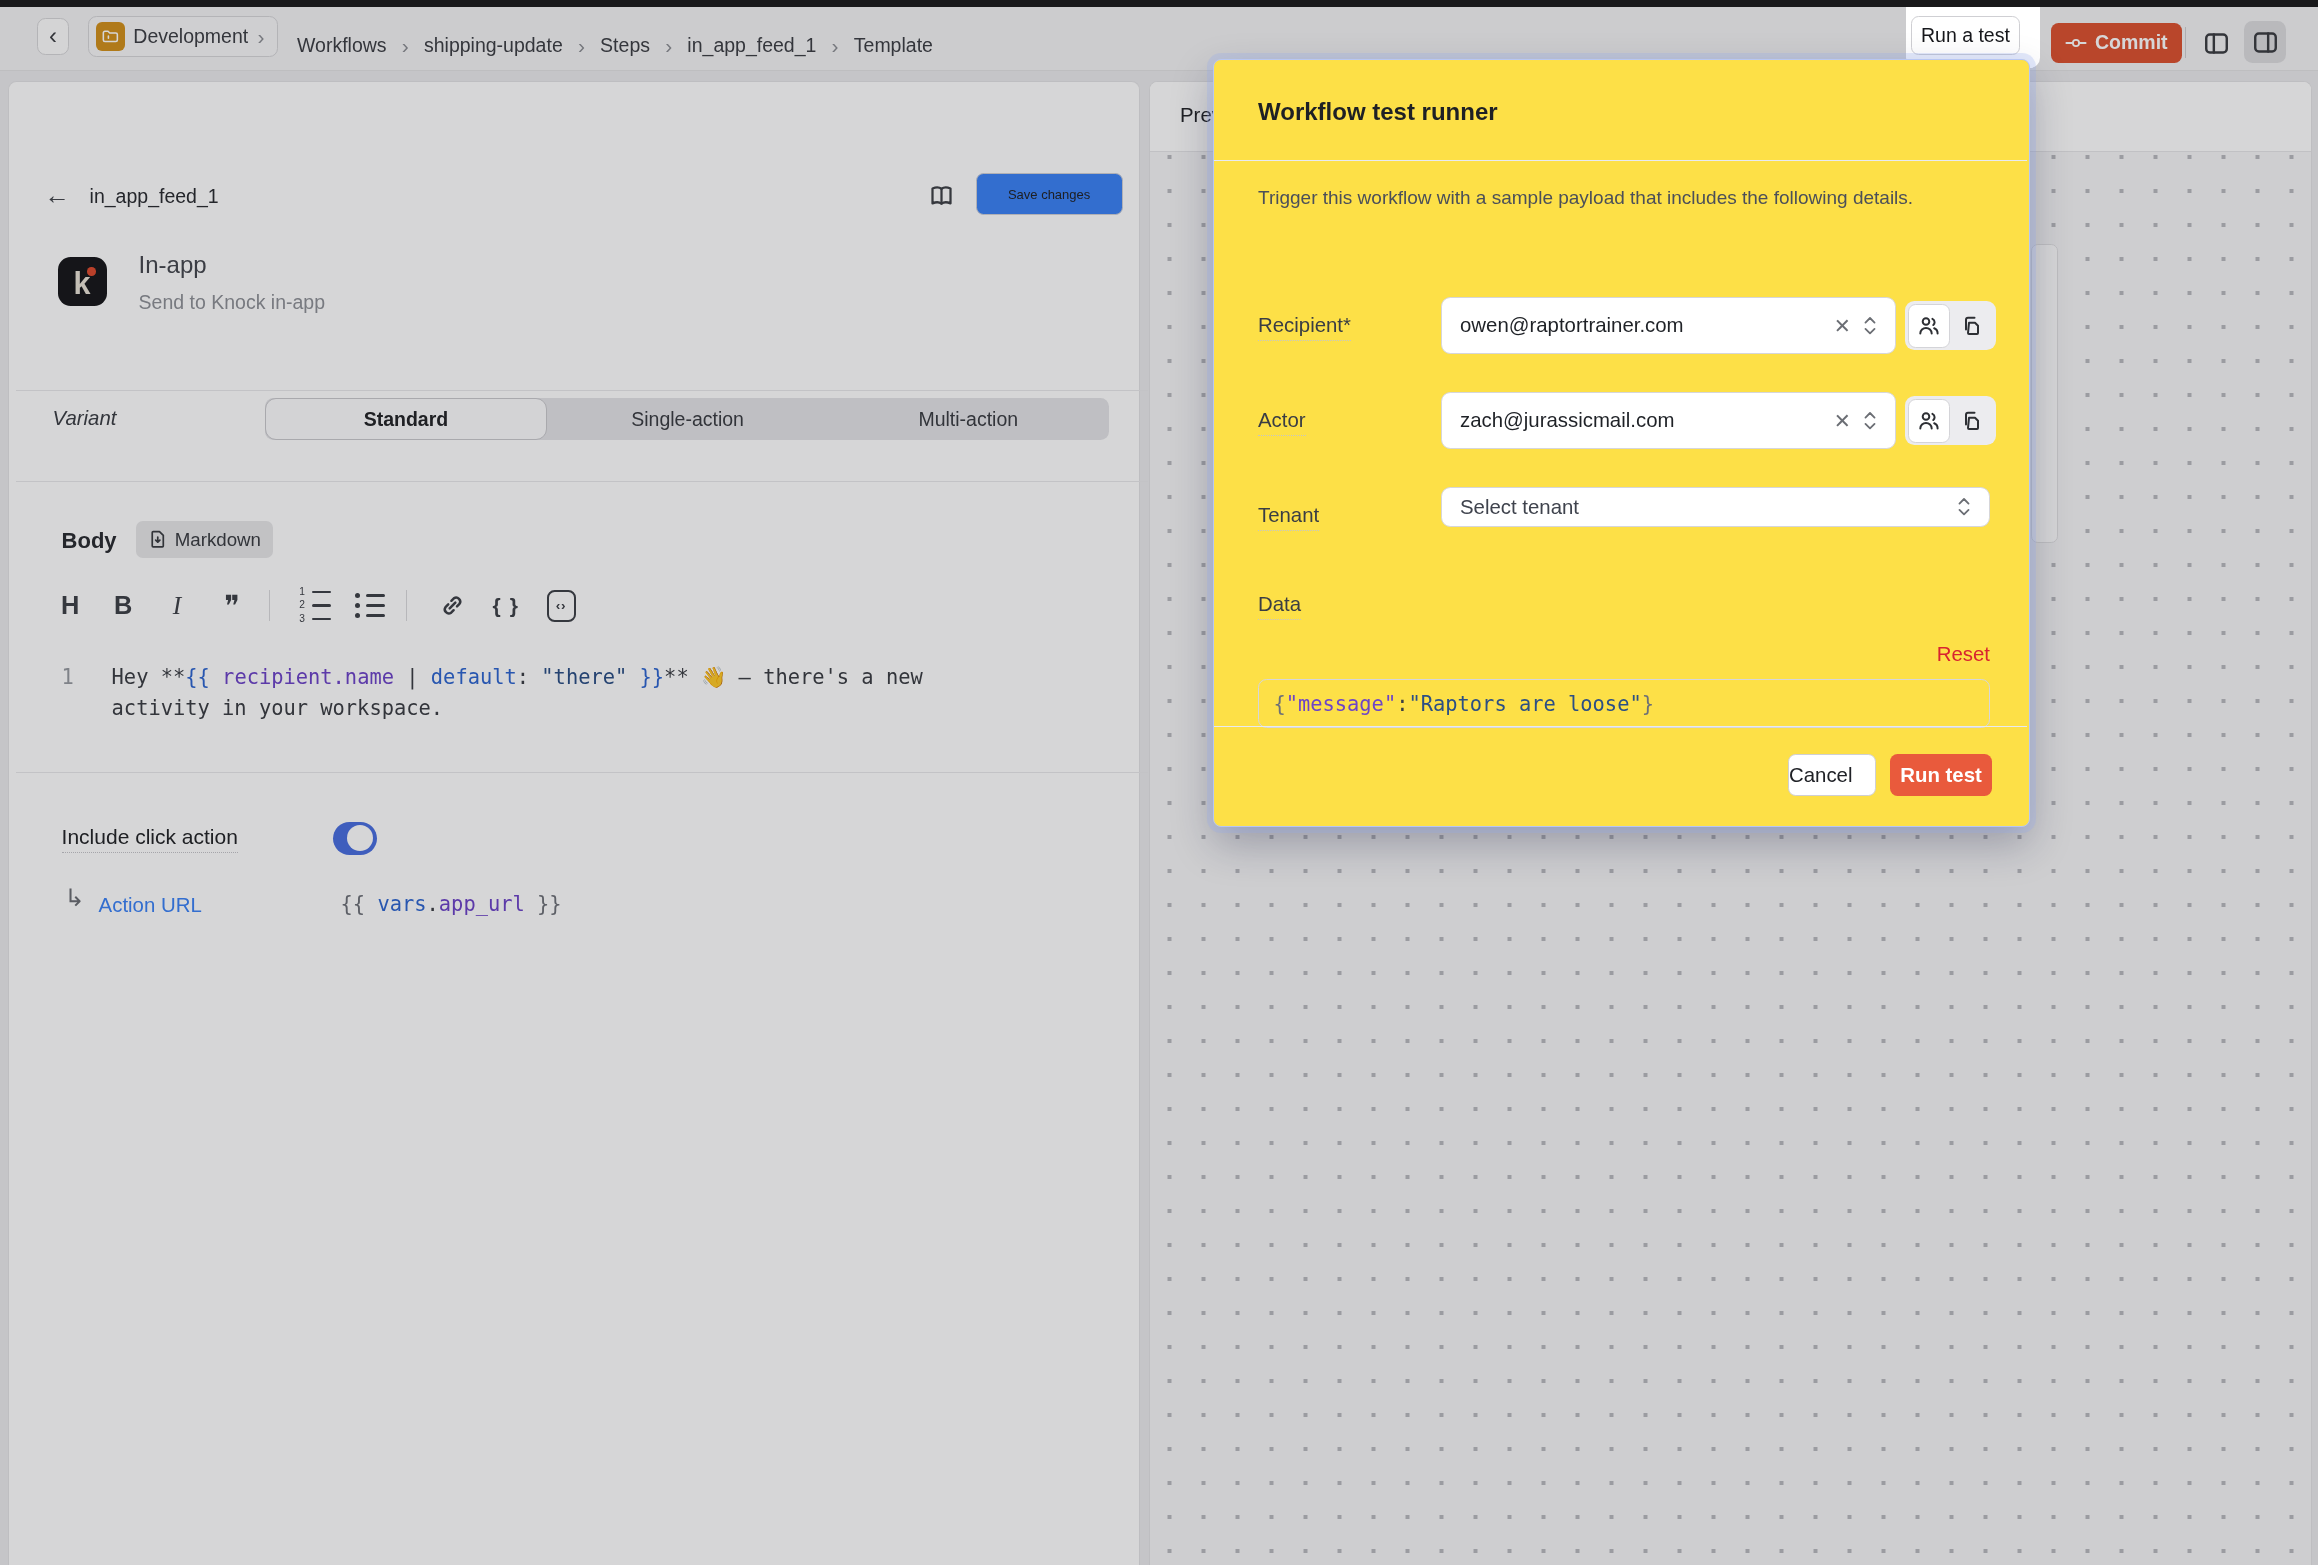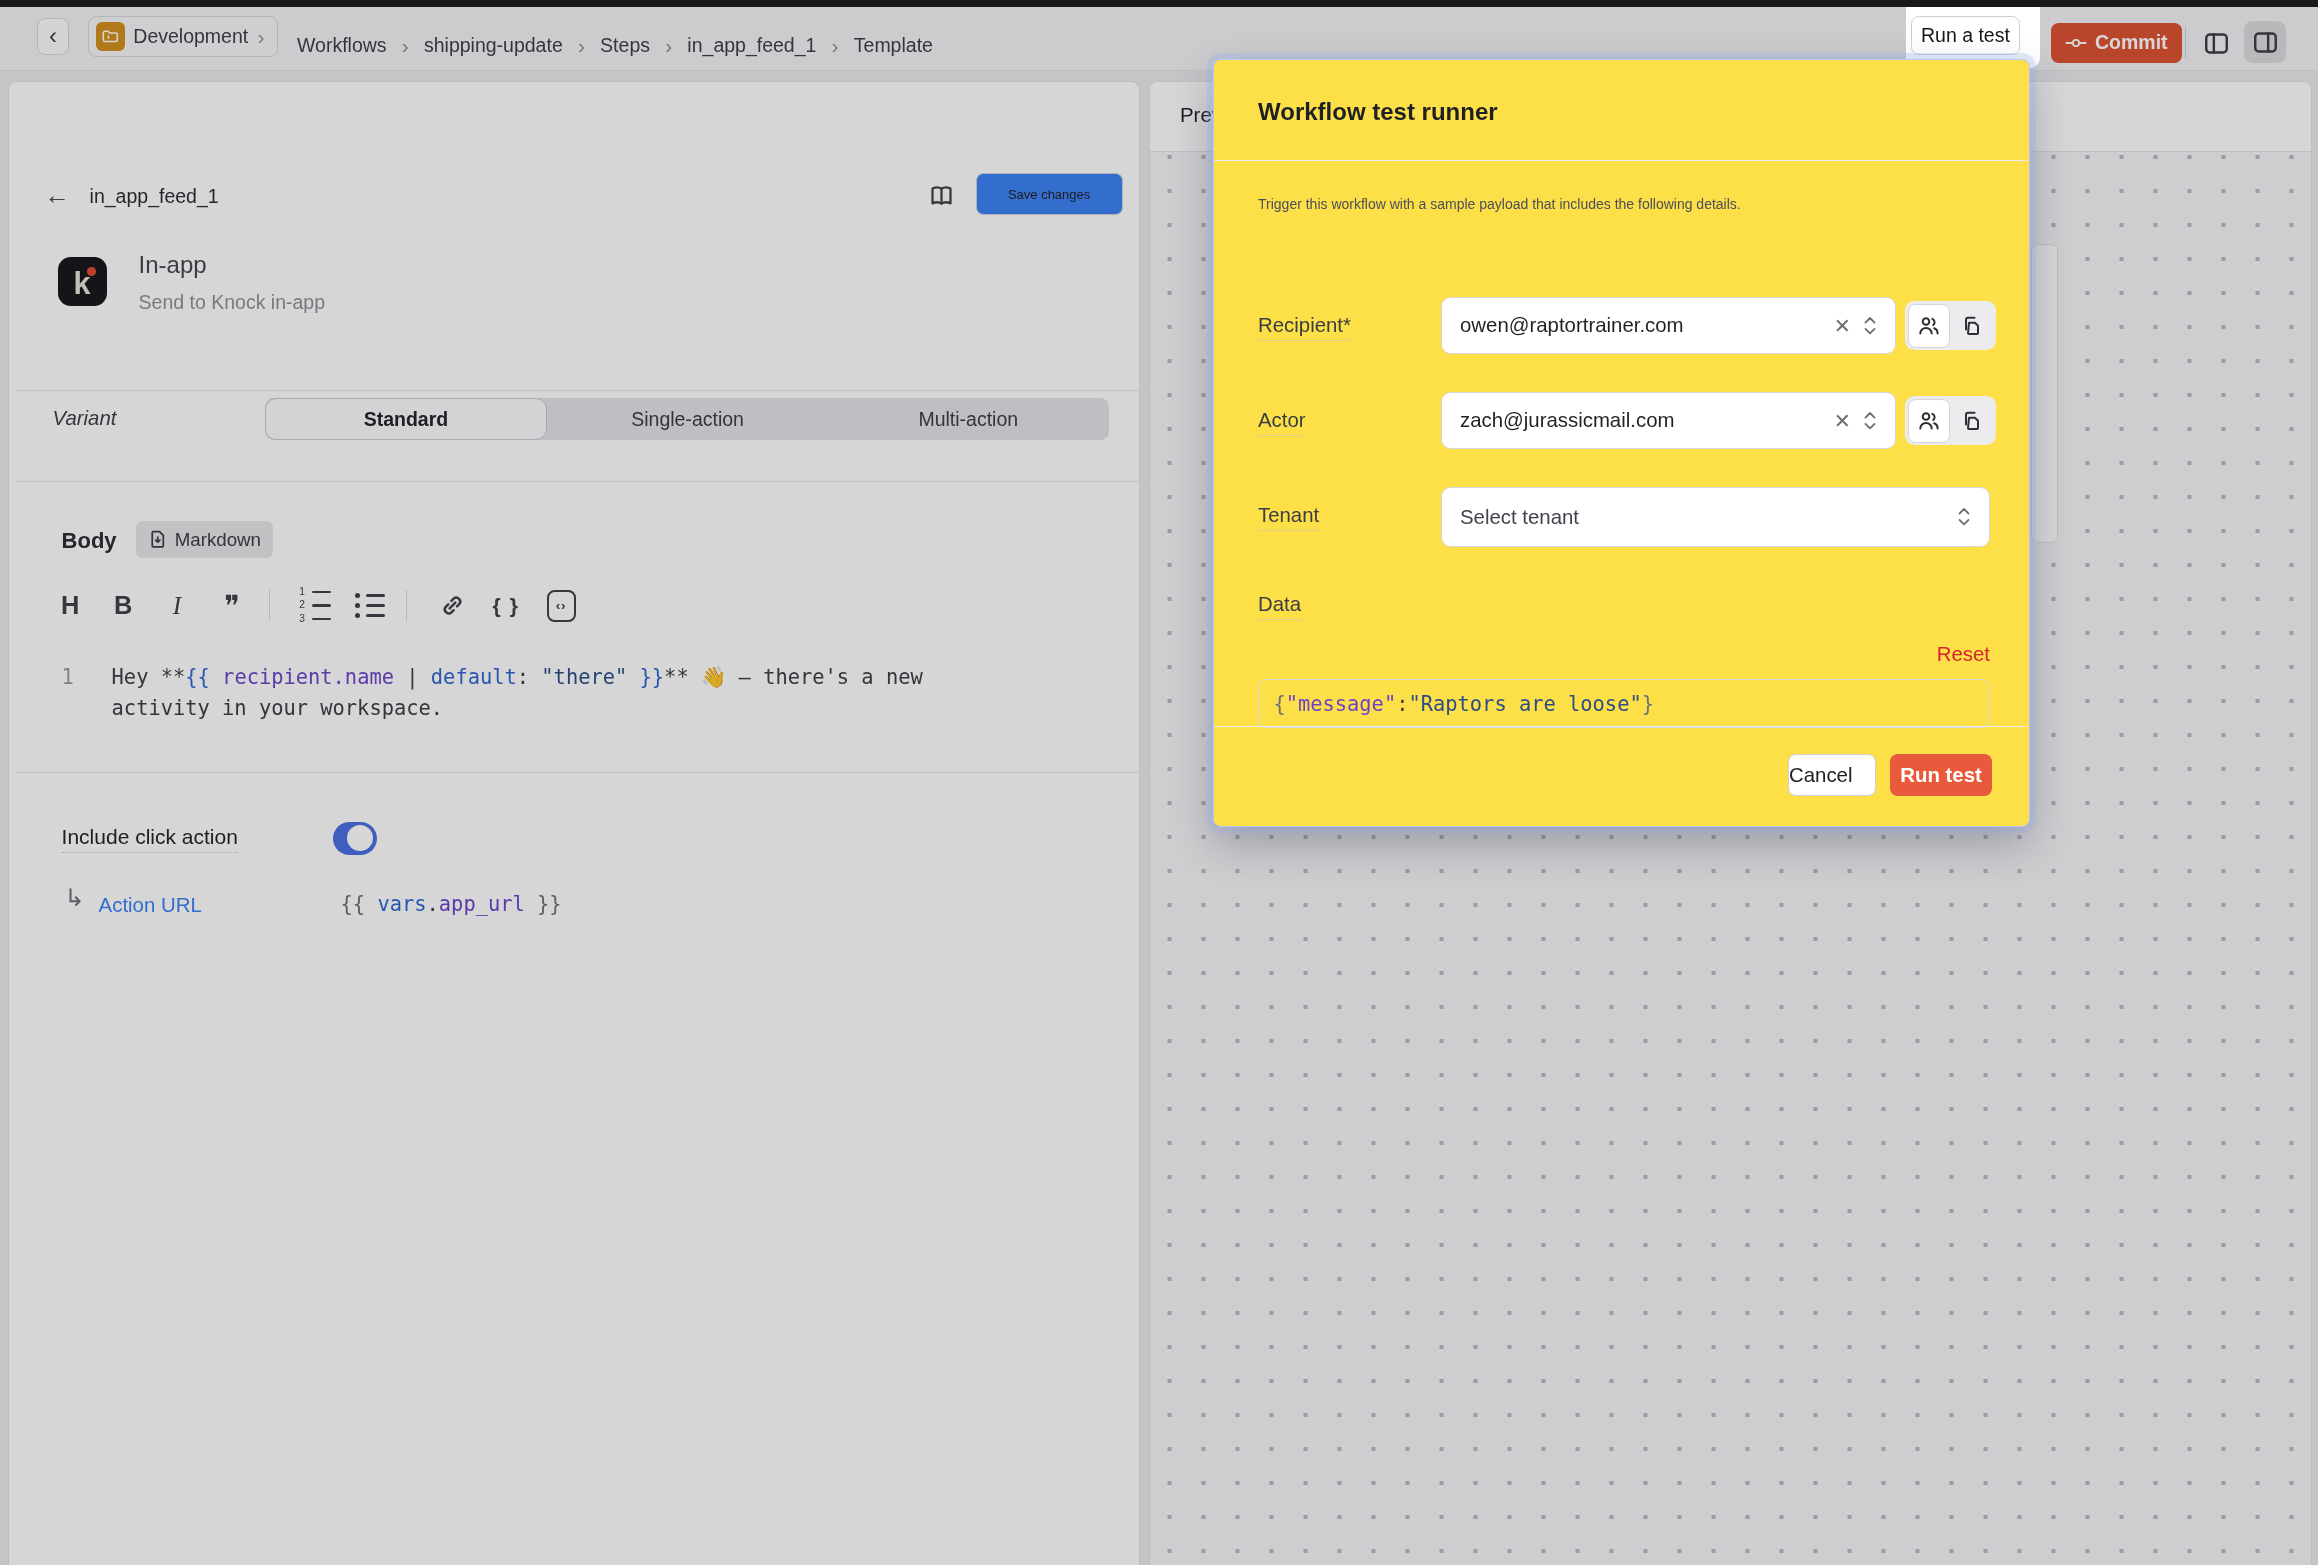--- a/index.html
+++ b/index.html
@@ -86,21 +86,21 @@
   #action-url-value { left:332px; top:810px; font-size:20.4px; }
 
   
   #dim { left:0; top:0; width:2319px; height:1566px; background:rgba(14,14,18,0.17); z-index:40; }
 
   
   #modal { left:1213px; top:59px; width:817px; height:768px; background:#fde047; border:1.7px solid #b7c6f3; border-radius:8px; z-index:60;
            box-shadow:0 0 0 6px rgba(145,170,238,0.26), 0 17px 42px rgba(20,25,60,0.28); }
   #modal-header { left:0; top:0; width:813px; height:101px; border-bottom:0.8px solid #e8eaf1; }
   #modal-title { left:44px; top:38px; font-size:24px; font-weight:600; color:#1e2025; }
-  #modal-desc { left:44px; top:127px; width:661px; font-size:14px; line-height:34px; color:#4b4f59; }
+  #modal-desc { left:44px; top:127px; width:661px; font-size:19px; line-height:22px; color:#4b4f59; }
   .field-label { position:absolute; left:44px; font-size:20.4px; color:#3a3d44; }
   .m-input { position:absolute; background:#fff; border:0.8px solid #d6d6da; border-radius:9.3px; display:flex; align-items:center; }
   .m-input .val { flex:1; font-size:20.4px; color:#1f2227; padding-left:18px; white-space:nowrap; overflow:hidden; }
   .x-ic { font-size:20.4px; color:#6b6e74; padding:0 8.5px; }
   .updown { color:#6b6e74; padding-right:13.6px; display:flex; }
   .btn-group { position:absolute; background:#ececef; border-radius:9.3px; display:flex; padding:2.5px; gap:1.7px; }
   .btn-group .gbtn { width:42px; height:44px; display:flex; align-items:center; justify-content:center; color:#2d2f34; border-radius:7.6px; }
   .btn-group .gbtn.raised { background:#fff; border:0.8px solid #d4d4d8; }
   #data-reset { left:664px; top:583px; width:112px; text-align:right; font-size:20.4px; font-weight:500; color:#d82330; }
   #data-input { left:44px; top:619px; width:732px; height:49px; border:0.8px solid #d6d6da; border-radius:8.5px; display:flex; align-items:center; padding-left:14.4px; font-size:20.4px; }
@@ -335,21 +335,21 @@
     </span>
     <span class="gbtn">
       <svg class="ic" width="24" height="24" viewBox="0 0 24 24">
         <path d="M9 8.8h6l3 3V19a1 1 0 0 1-1 1h-8a1 1 0 0 1-1-1z"></path>
           <path d="M6 15.5V5.8a2 2 0 0 1 2-2h6.5"></path>
       </svg>
     </span>
   </div>
 
   <span class="field-label dotted-label" style="top:444px;">Tenant</span>
-  <div class="m-input" style="left:227px; top:427px; width:549px; height:60px;">
+  <div class="m-input" style="left:227px; top:427px; width:549px; height:40px;">
     <span class="val" style="color:#3f434d;">Select tenant</span>
     <span class="updown">
       <svg class="ic" width="22" height="25.4" viewBox="0 0 24 28">
           <path d="M7 10.5L12 5.5l5 5"></path>
           <path d="M7 17.5l5 5 5-5"></path>
         </svg>
     </span>
   </div>
 
   <span class="field-label dotted-label" style="top:533px;">Data</span>

